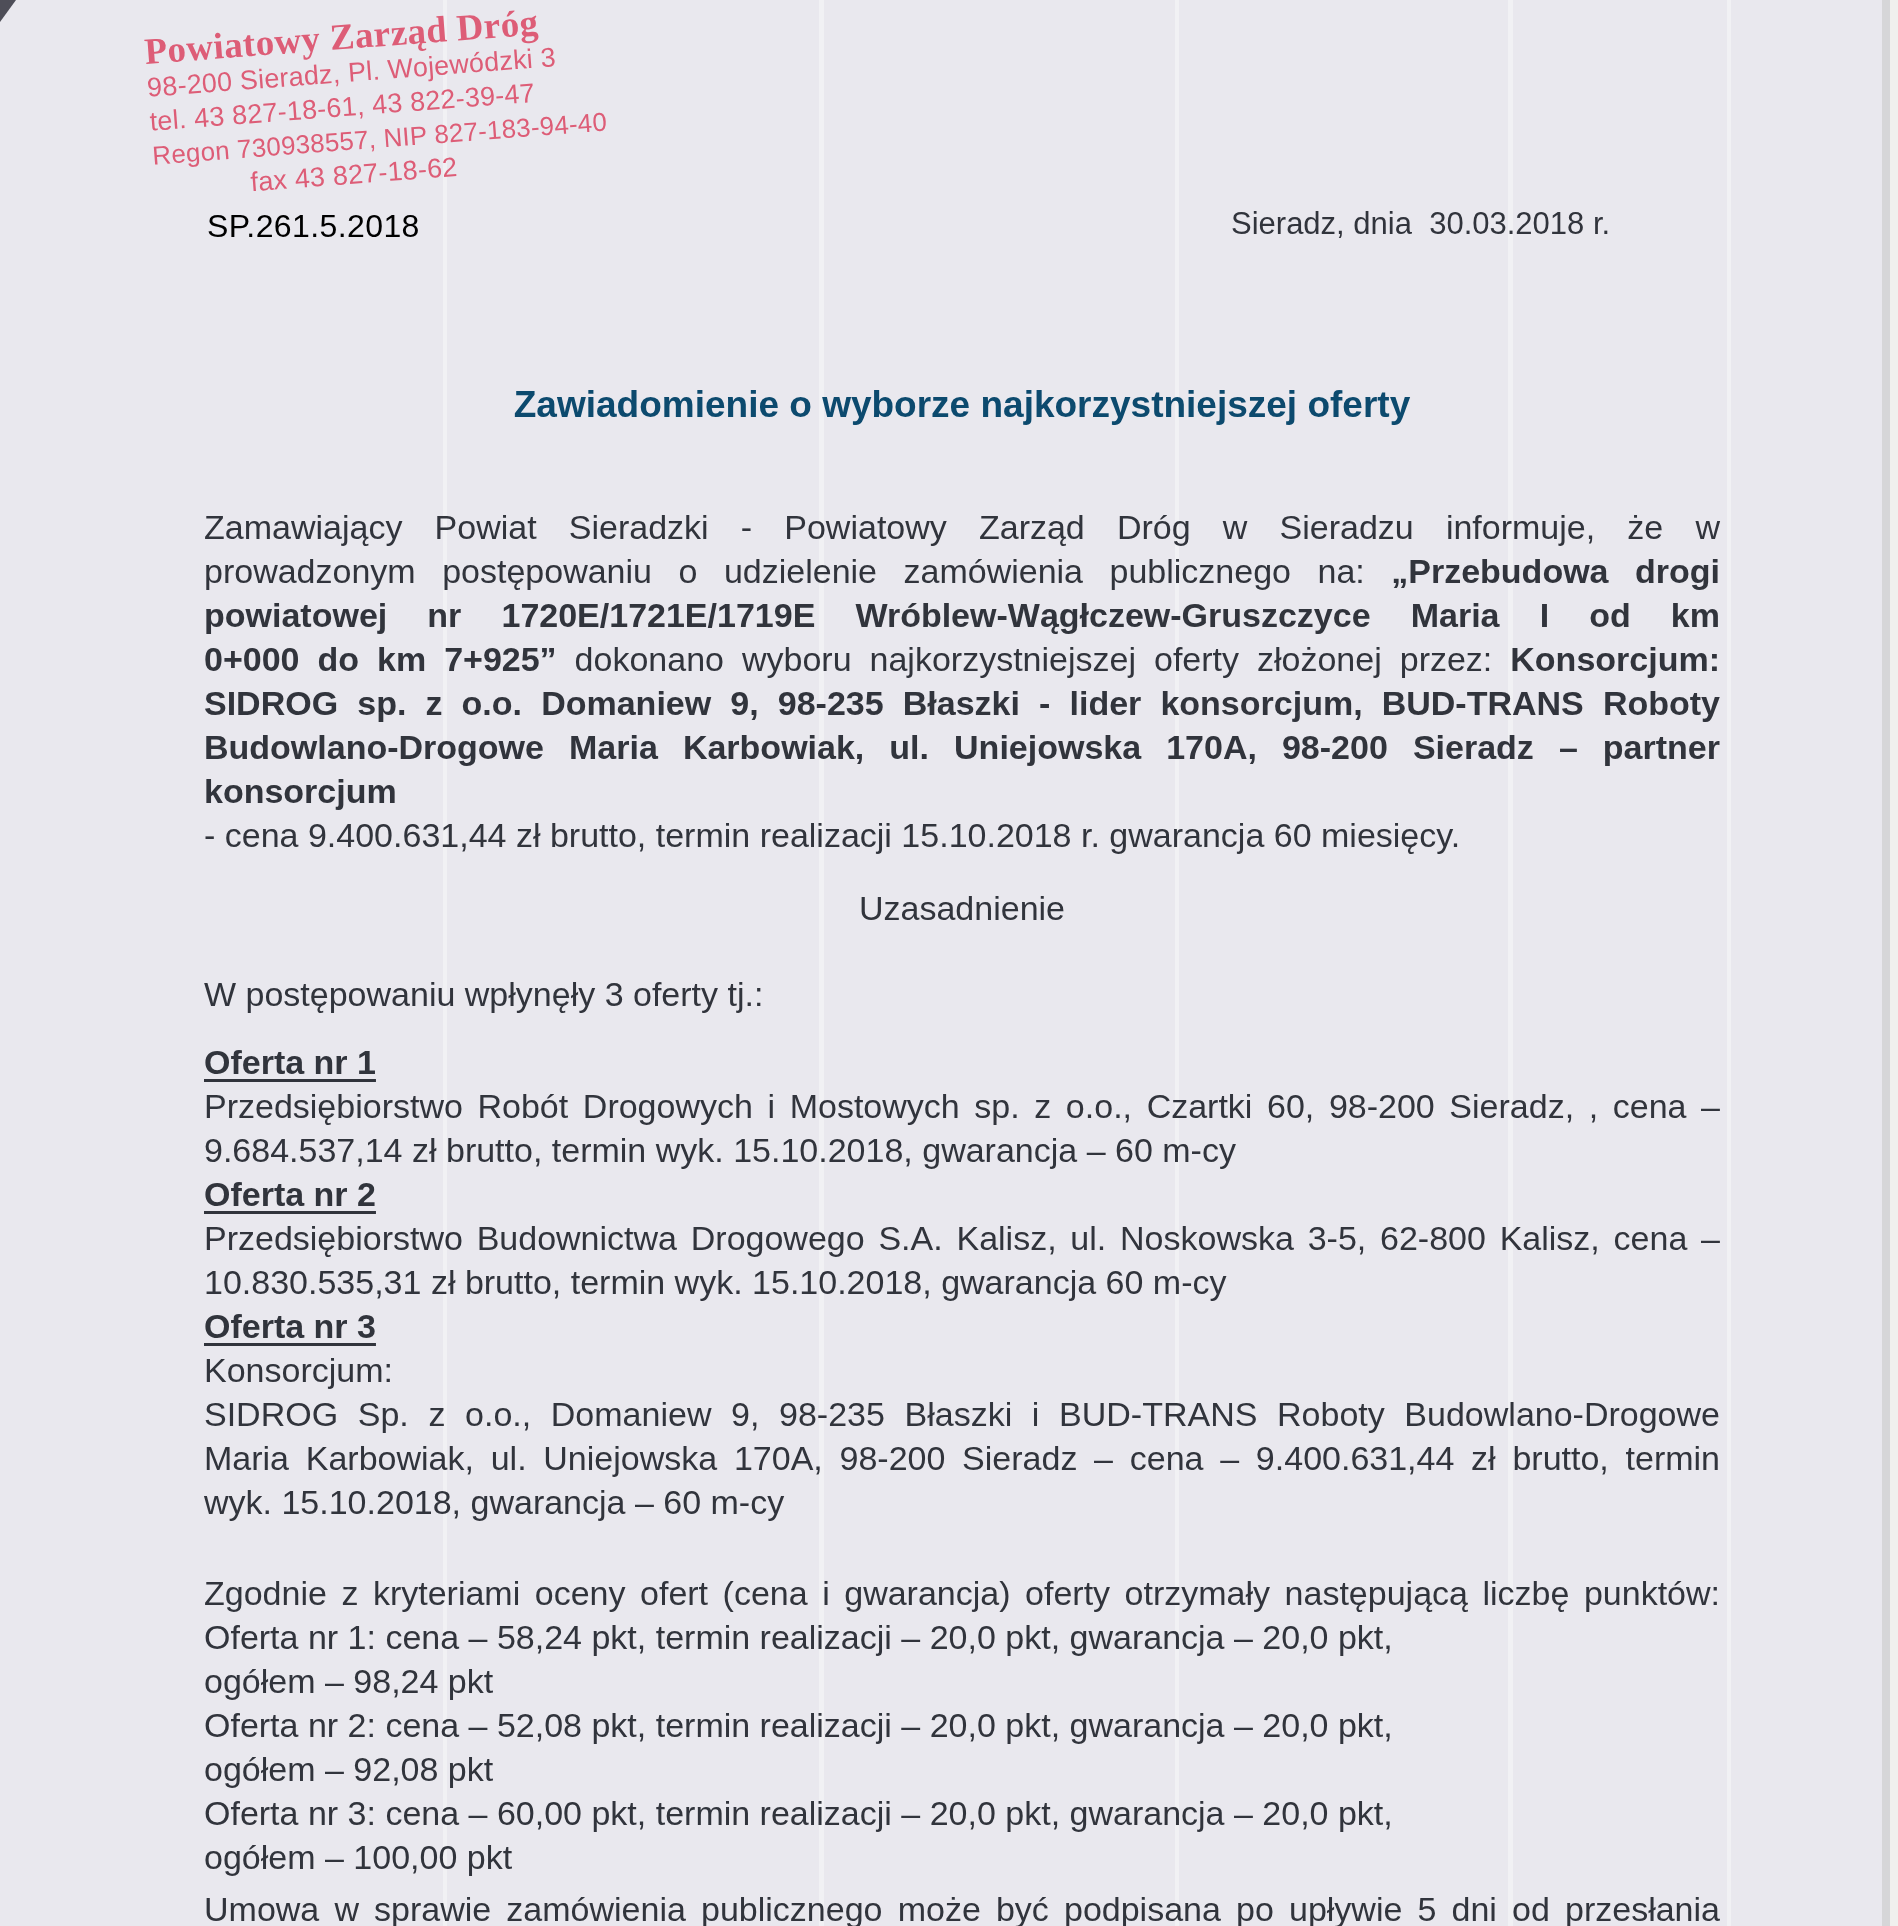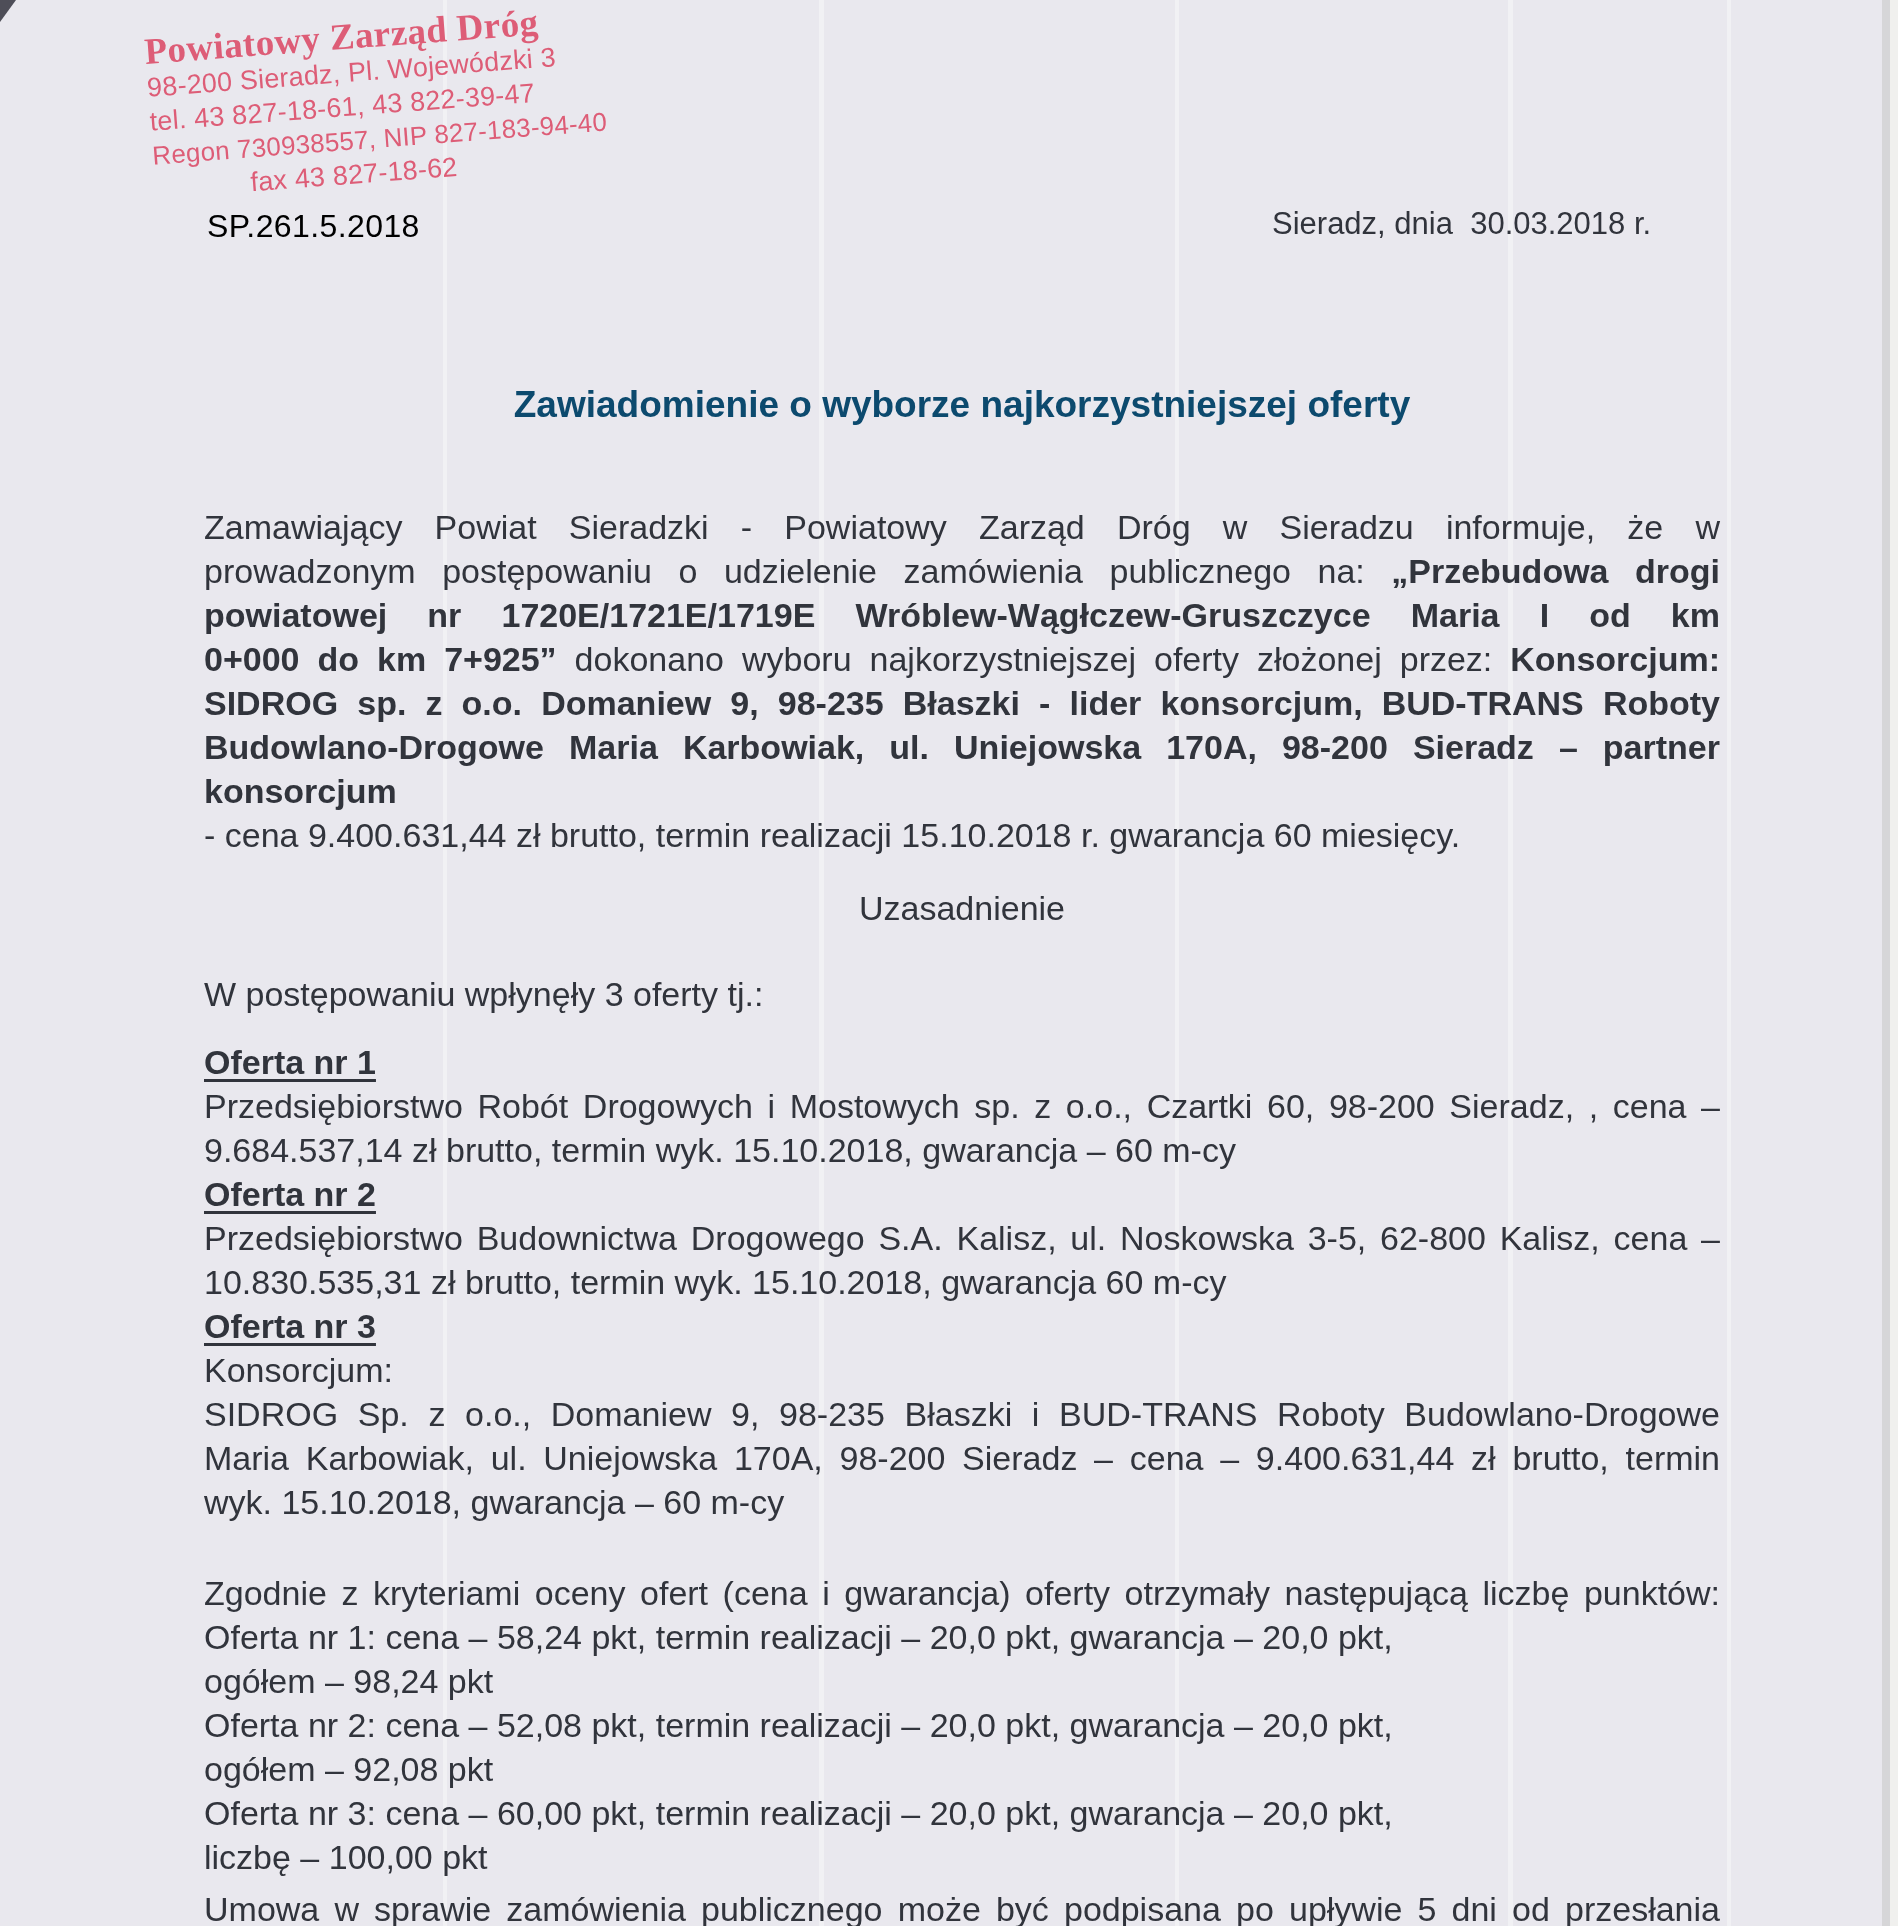--- a/index.html
+++ b/index.html
@@ -24,21 +24,21 @@
   
   .stamp{position:absolute;left:143px;top:32px;width:501px;
     transform:rotate(-4.3deg);transform-origin:0 0;opacity:.94;color:var(--stamp-red);}
   .stamp-org{font-family:"Liberation Serif","DejaVu Serif",serif;font-weight:bold;
     font-size:37px;line-height:39px;letter-spacing:0.4px;}
   .stamp-line{font-size:27px;line-height:34px;letter-spacing:0.2px;}
   .stamp-line-sm{font-size:26px;}
   .stamp-fax{padding-left:96px;}
 
   .refnum{position:absolute;left:207px;top:208px;font-size:32px;color:#000000;letter-spacing:0.4px;}
-  .dateline{position:absolute;left:1272px;top:206px;font-size:31px;color:var(--text);white-space:pre;}
+  .dateline{position:absolute;left:1231px;top:206px;font-size:31px;color:var(--text);white-space:pre;}
 
   .title{position:absolute;left:204px;top:384px;width:1516px;margin:0;
     text-align:center;font-size:37px;font-weight:bold;color:#0c4a6e;letter-spacing:0;}
 
   .col{position:absolute;left:204px;width:1516px;color:var(--text);
     font-size:34px;line-height:44px;}
   .tl{width:100%;}
   .just{text-align:justify;text-align-last:justify;}
   .left{text-align:left;white-space:pre-wrap;}
   .b{font-weight:bold;}
@@ -105,21 +105,21 @@
       <div class="tl left"><span>wyk. 15.10.2018, gwarancja – 60 m-cy</span></div>
     </div>
 
   <div class="col points">
       <div class="tl just"><span>Zgodnie z kryteriami oceny ofert (cena i gwarancja) oferty otrzymały następującą liczbę punktów:</span></div>
       <div class="tl left"><span>Oferta nr 1: cena – 58,24 pkt, termin realizacji – 20,0 pkt, gwarancja – 20,0 pkt,</span></div>
       <div class="tl left"><span>ogółem – 98,24 pkt</span></div>
       <div class="tl left"><span>Oferta nr 2: cena – 52,08 pkt, termin realizacji – 20,0 pkt, gwarancja – 20,0 pkt,</span></div>
       <div class="tl left"><span>ogółem – 92,08 pkt</span></div>
       <div class="tl left"><span>Oferta nr 3: cena – 60,00 pkt, termin realizacji – 20,0 pkt, gwarancja – 20,0 pkt,</span></div>
-      <div class="tl left"><span>liczbę – 100,00 pkt</span></div>
+      <div class="tl left"><span>ogółem – 100,00 pkt</span></div>
     </div>
 
   <div class="col contract">
       <div class="tl just"><span>Umowa w sprawie zamówienia publicznego może być podpisana po upływie 5 dni od przesłania</span></div>
     </div>
 
 </div>
 
 
 </body></html>

